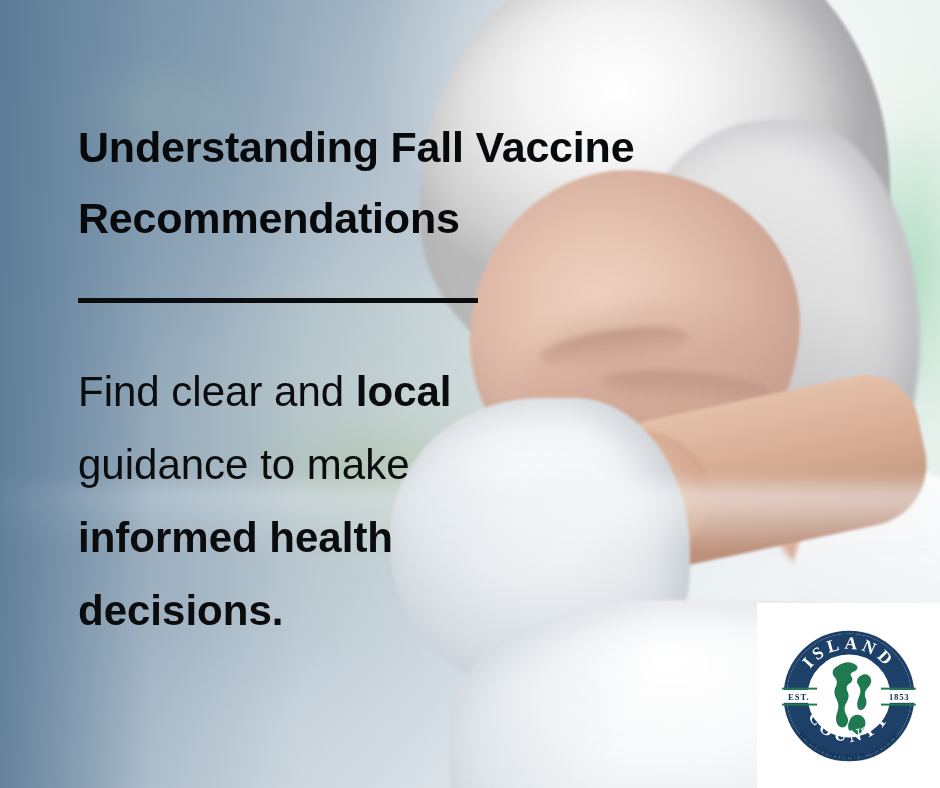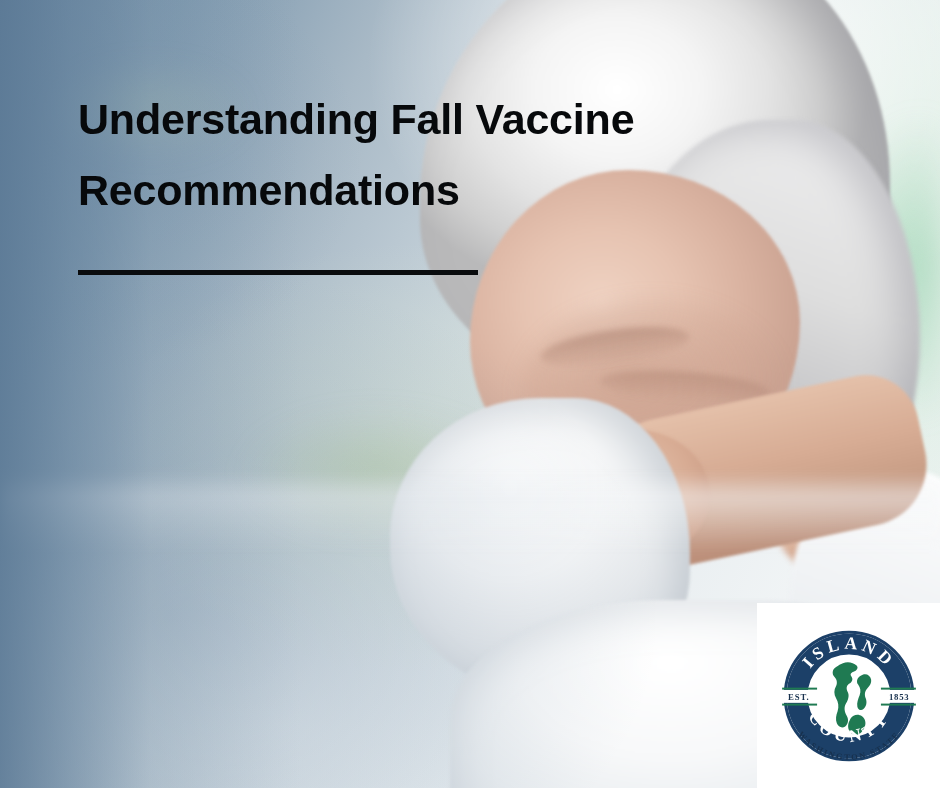--- a/index.html
+++ b/index.html
@@ -203,21 +203,21 @@
   .bg-grain {
     background:
       radial-gradient(ellipse 700px 500px at 18% 78%, rgba(120,145,168,0.34) 0%, rgba(120,145,168,0) 70%),
       radial-gradient(ellipse 400px 300px at 8% 20%, rgba(110,138,164,0.30) 0%, rgba(110,138,164,0) 72%);
   }
 
   
   .text-block {
     position: absolute;
     left: 78px;
-    top: 84px;
+    top: 112px;
     width: 700px;
     z-index: 10;
   }
   .headline {
     font-size: 43px;
     font-weight: bold;
     line-height: 1.65;
     color: #07090b;
     letter-spacing: -0.2px;
     margin: 0;
@@ -276,20 +276,21 @@
   <div class="elbow"></div>
   <div class="sleeve"></div>
   <div class="torso"></div>
   <div class="photo-layer bg-surface"></div>
   <div class="photo-layer bg-grain"></div>
   <div class="photo-layer bg-veil"></div>
 
   <div class="text-block">
     <h1 class="headline">Understanding Fall Vaccine Recommendations</h1>
     <div class="rule"></div>
+    <p class="body-copy"><span>Find clear and </span><b>local</b><span> guidance to make </span><b>informed health decisions.</b></p>
   </div>
 
   <div class="logo-card">
     <div class="seal">
       <svg viewBox="0 0 200 200" width="152" height="152" aria-hidden="true">
         <defs>
           <path id="arcTop" d="M 38,100 A 62,62 0 0 1 162,100"></path>
           <path id="arcBottom" d="M 40,100 A 60,60 0 0 0 160,100"></path>
           <path id="arcOuter" d="M 16,100 A 84,84 0 0 0 184,100"></path>
         </defs>

